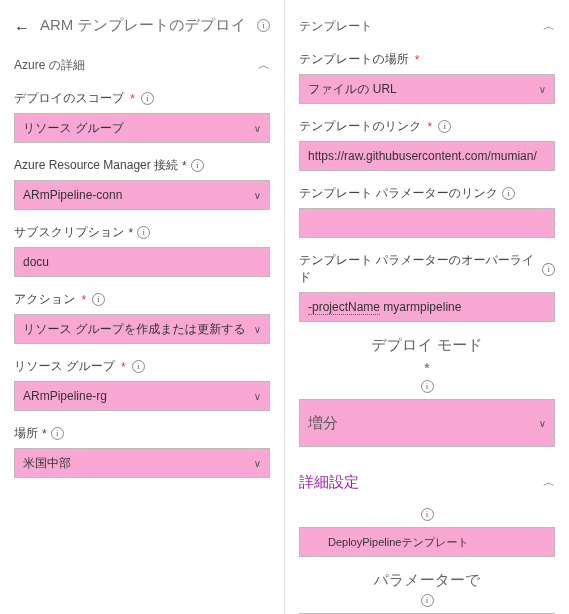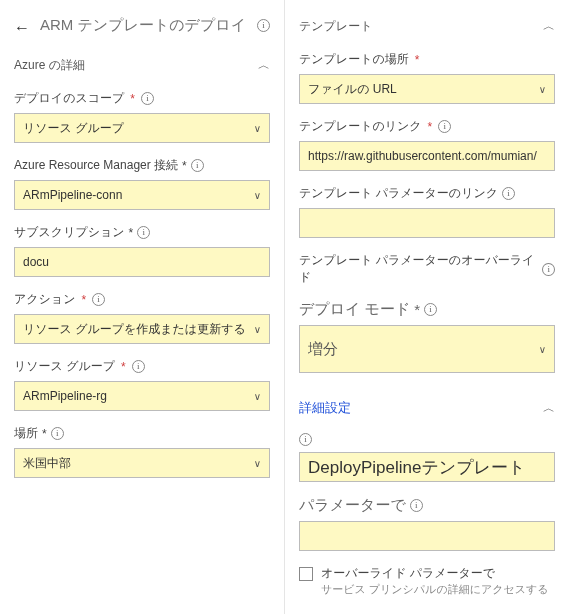--- a/index.html
+++ b/index.html
@@ -5,28 +5,28 @@
 * { box-sizing: border-box; margin: 0; padding: 0; }
 body { font-family: "Segoe UI", "Yu Gothic UI", sans-serif; font-size: 12px; color: #333; background: #fff; }
 .container { display: flex; width: 569px; height: 614px; }
 .col { flex: 1; padding: 10px 14px; overflow: hidden; }
 .col-left { border-right: 1px solid #e5e5e5; }
 .header { display: flex; align-items: center; padding: 6px 0 14px 0; }
 .back-icon { font-size: 16px; margin-right: 10px; color: #333; cursor: pointer; }
 .title { font-size: 15px; color: #737373; flex: 1; }
 .section-header { display: flex; align-items: center; justify-content: space-between; padding: 8px 0; margin-bottom: 8px; cursor: pointer; gap: 17px; }
 .section-title { font-size: 12px; color: #555; }
-.section-title.lg { font-size: 13px; color: #1d4ed8; }
+.section-title.lg { font-size: 15px; color: #a21caf; }
 .chev { font-size: 12px; color: #555; }
 .field { margin-bottom: 14px; }
 .field-label { font-size: 12px; color: #444; margin-bottom: 6px; display: flex; align-items: center; gap: 4px; }
-.field-label.lg { font-size: 15px; color: #666; }
+.field-label.lg { font-size: 15px; color: #666; flex-direction: column; }
 .req { color: #d04040; margin: 0 2px; }
 .info-icon { display: inline-flex; align-items: center; justify-content: center; width: 13px; height: 13px; border: 1px solid #888; border-radius: 50%; font-size: 9px; color: #666; font-style: normal; line-height: 1; font-family: Georgia, serif; }
-.select, .input { width: 100%; height: 30px; border: 1px solid #bbb; background: #fef9c3; padding: 0 8px; font-size: 12px; color: #333; display: flex; align-items: center; justify-content: space-between; cursor: pointer; }
+.select, .input { width: 100%; height: 30px; border: 1px solid #bbb; background: #f9a8d4; padding: 0 8px; font-size: 12px; color: #333; display: flex; align-items: center; justify-content: space-between; cursor: pointer; }
 .select.lg, .input.lg { height: 48px; font-size: 15px; color: #555; }
 .select .caret { font-size: 10px; color: #555; }
 .input.editable { cursor: text; }
 .underline-red { border-bottom: 1px dotted #d04040; }
 .checkbox-row { display: flex; align-items: flex-start; gap: 8px; margin-top: 6px; }
 .checkbox { width: 14px; height: 14px; border: 1px solid #888; background: #fff; margin-top: 2px; flex-shrink: 0; cursor: pointer; }
 .checkbox-label { font-size: 12px; color: #444; line-height: 1.4; }
 .checkbox-sub { font-size: 11px; color: #888; }
 </style>
 </head>
@@ -154,20 +154,23 @@
       <div class="input editable">
           <span></span>
         </div>
     </div>
 
     <div class="field">
       <div class="field-label">
           <span>テンプレート パラメーターのオーバーライド</span>
           <span class="info-icon">i</span>
         </div>
+      <div class="input editable">
+          <span><span class="underline-red">-projectName</span><span> myarmpipeline</span></span>
+        </div>
     </div>
 
     <div class="field">
       <div class="field-label lg">
           <span>デプロイ モード</span>
           <span>*</span>
           <span class="info-icon">i</span>
         </div>
       <div class="select lg">
           <span>増分</span>
@@ -178,21 +181,21 @@
     <div class="section-header" style="margin-top:18px;">
       <span class="section-title lg">詳細設定</span>
       <span class="chev">︿</span>
     </div>
 
     <div class="field">
       <div class="field-label lg">
           <span class="info-icon">i</span>
         </div>
       <div class="input editable">
-          <span style="font-size:17px;">DeployPipelineテンプレート</span>
+          <span style="font-size:11px;margin-left:20px;">DeployPipelineテンプレート</span>
         </div>
     </div>
 
     <div class="field">
       <div class="field-label lg">
           <span>パラメーターで</span>
           <span class="info-icon">i</span>
         </div>
       <div class="input editable">
           <span></span>

